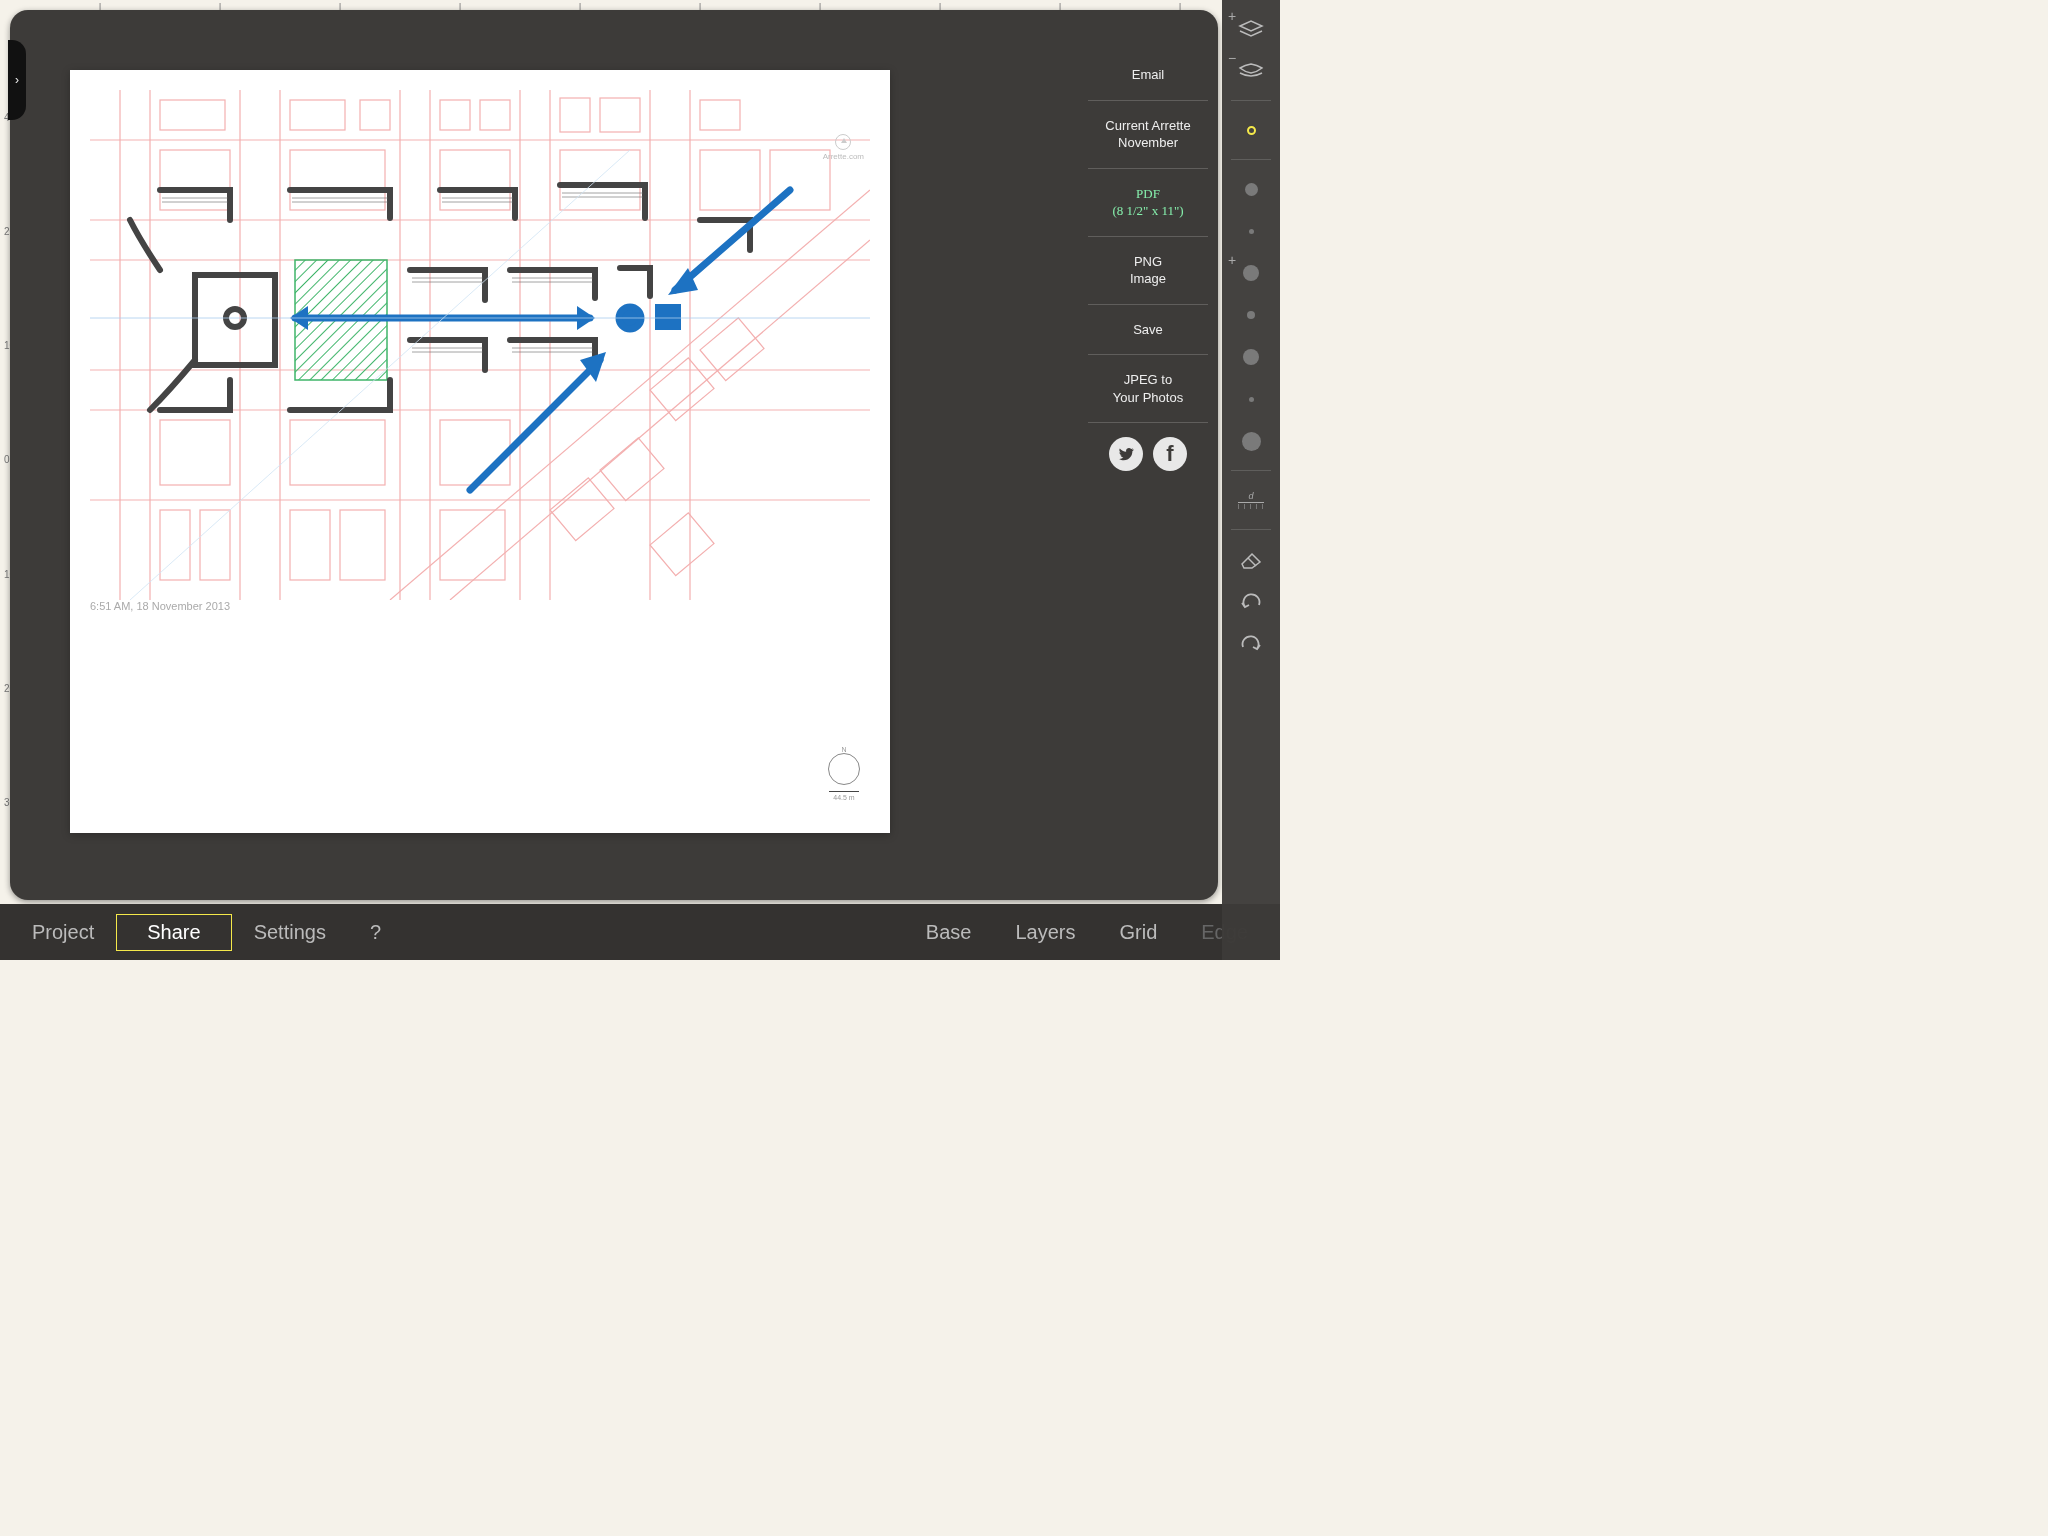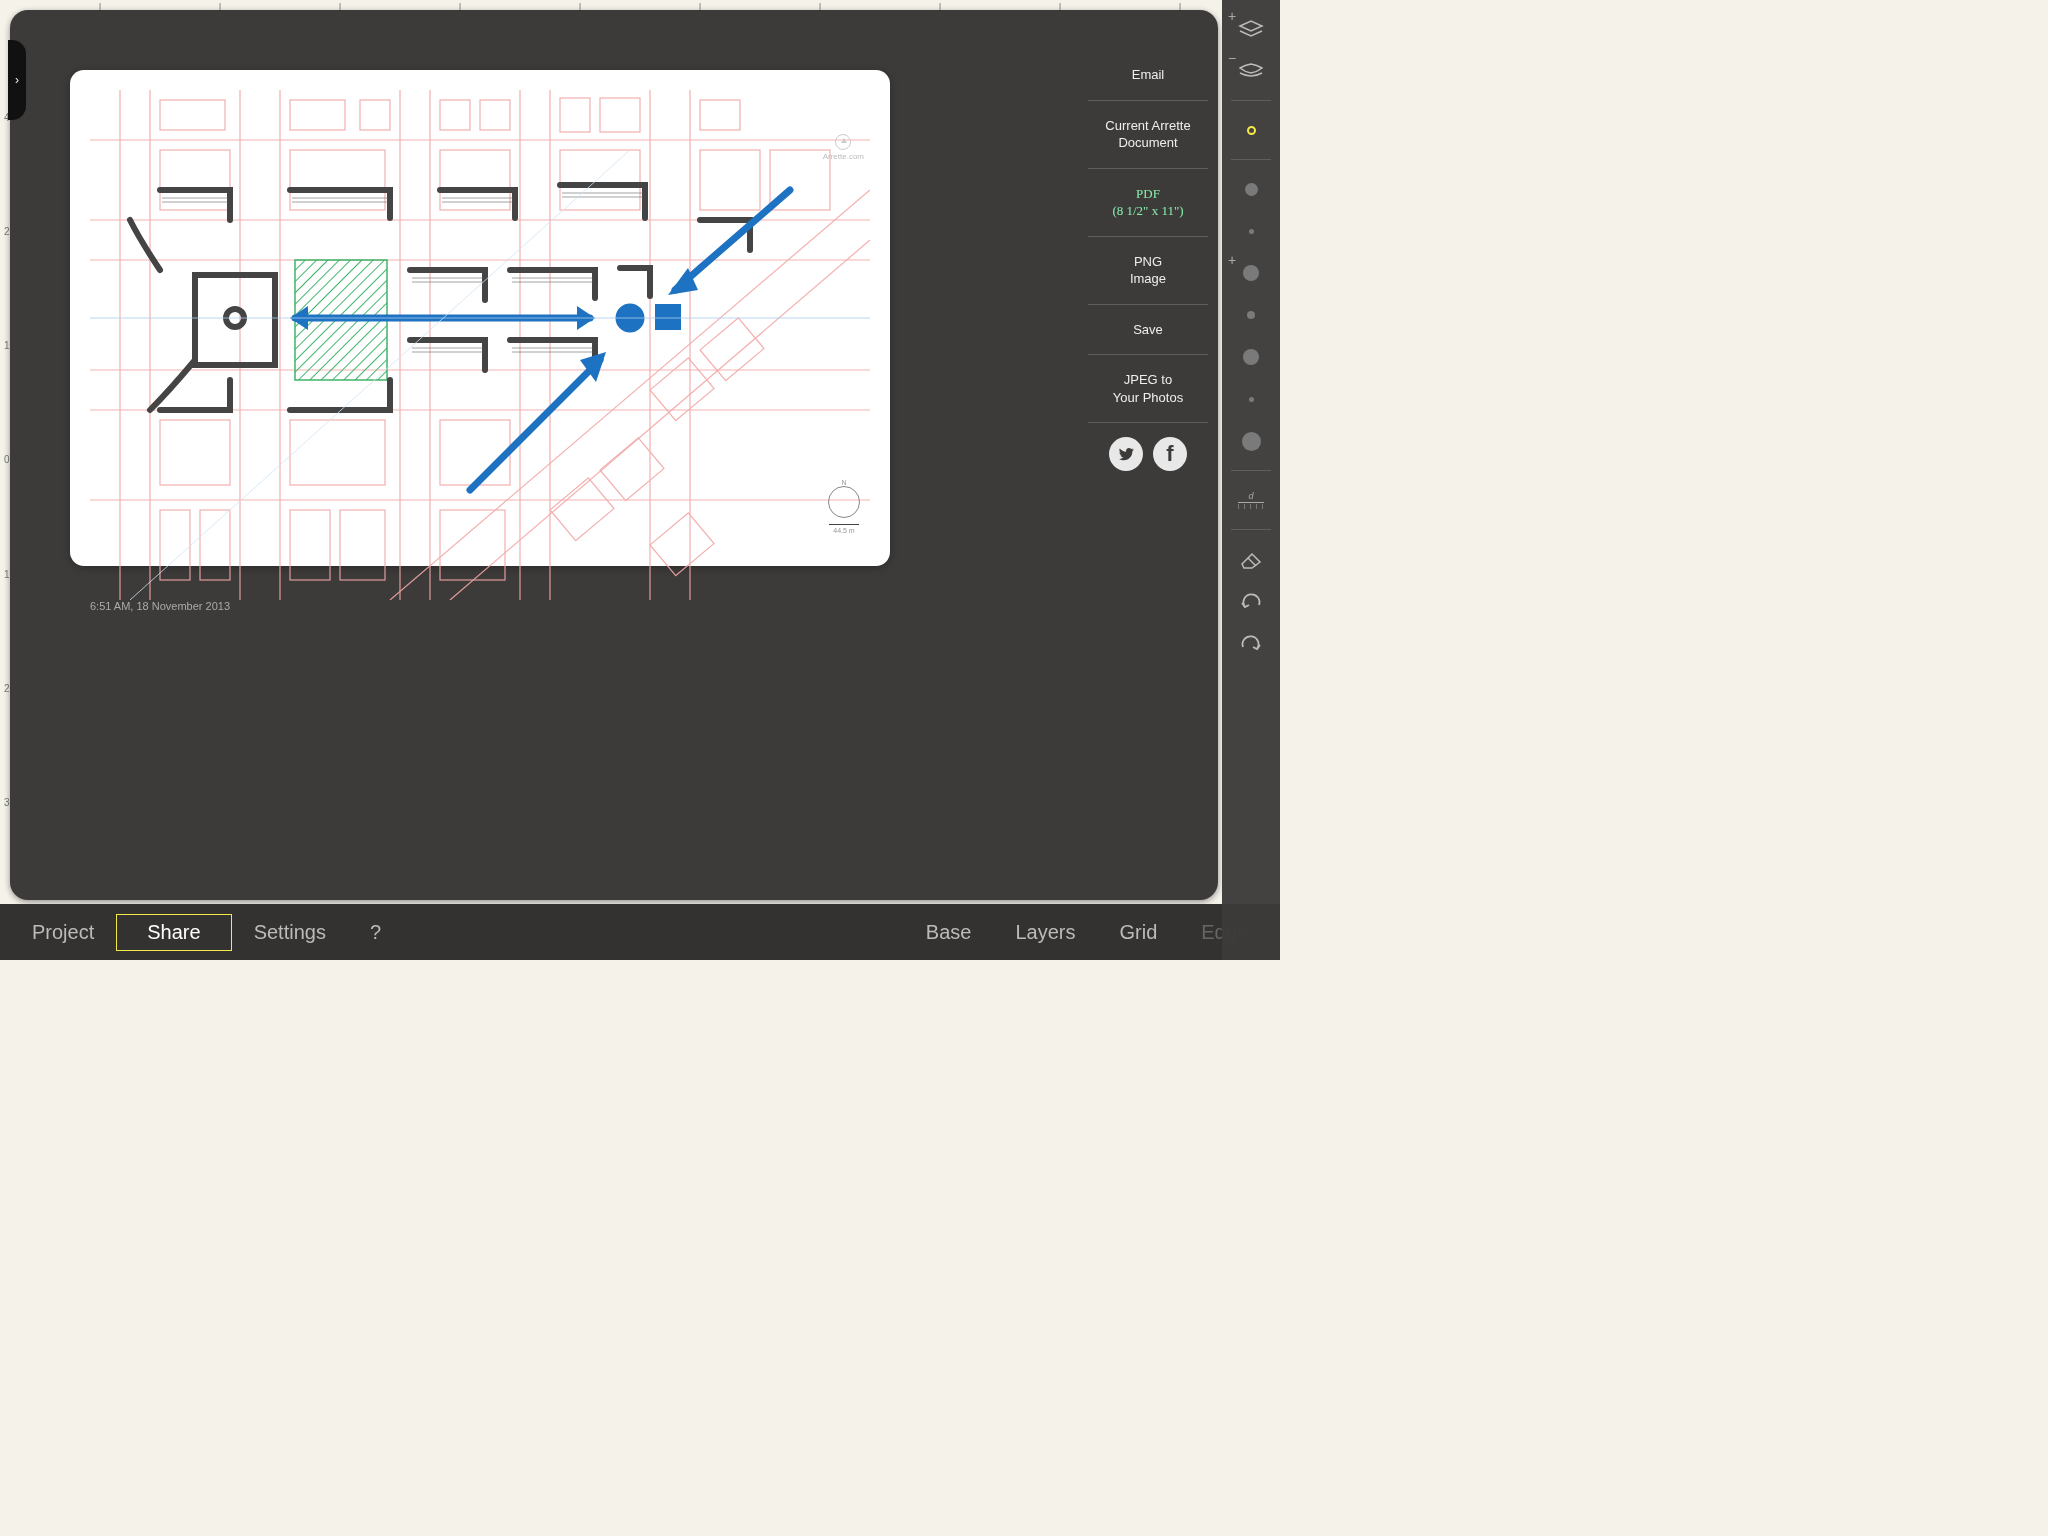--- a/index.html
+++ b/index.html
@@ -55,25 +55,24 @@
     display: flex;
     align-items: center;
     justify-content: center;
     color: #eee;
     font-size: 12px;
   }
   .sheet {
     position: absolute;
     left: 60px; top: 60px;
     width: 820px;
-    height: 496px;
+    height: 763px;
     background: #fff;
     box-shadow: 0 2px 8px rgba(0,0,0,0.25);
     padding: 20px;
-    border-radius: 14px;
   }
   .map-area {
     position: relative;
     width: 100%;
     height: 510px;
     overflow: hidden;
   }
   .map-area svg { position: absolute; inset: 0; }
   .watermark {
     position: absolute;
@@ -410,21 +409,21 @@
       <div class="circle"></div>
       <div class="scale-bar"></div>
       <div>44.5 m</div>
     </div>
   </div>
 
   <div class="share-panel">
     <div class="opt">Email</div>
     <div class="opt">
       <div>Current Arrette</div>
-      <div>Document</div>
+      <div>November</div>
     </div>
     <div class="opt disabled">
       <div>PDF</div>
       <div>(8 1/2" x 11")</div>
     </div>
     <div class="opt">
       <div>PNG</div>
       <div>Image</div>
     </div>
     <div class="opt">Save</div>

